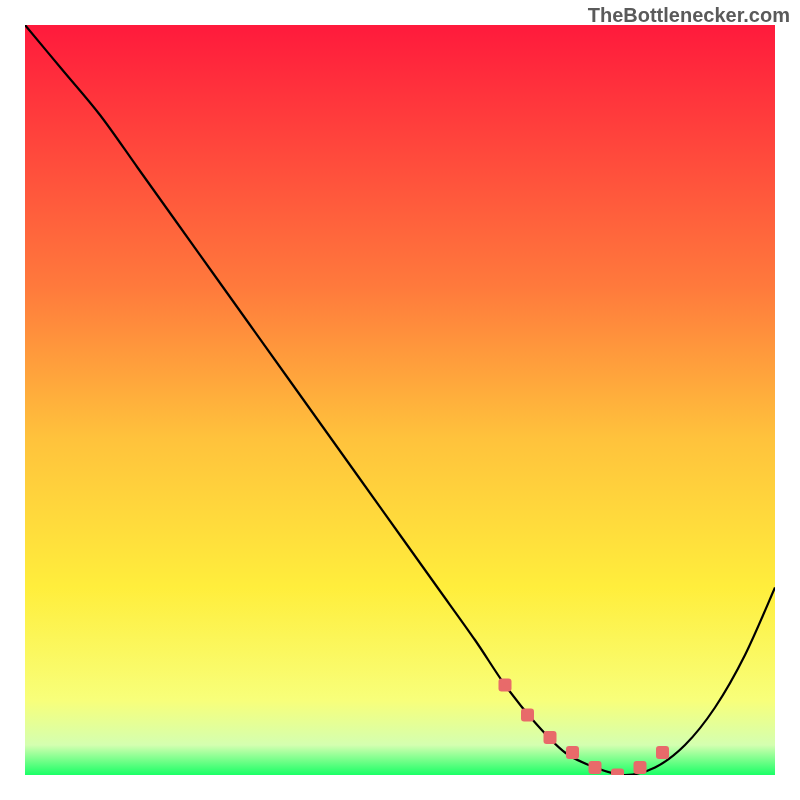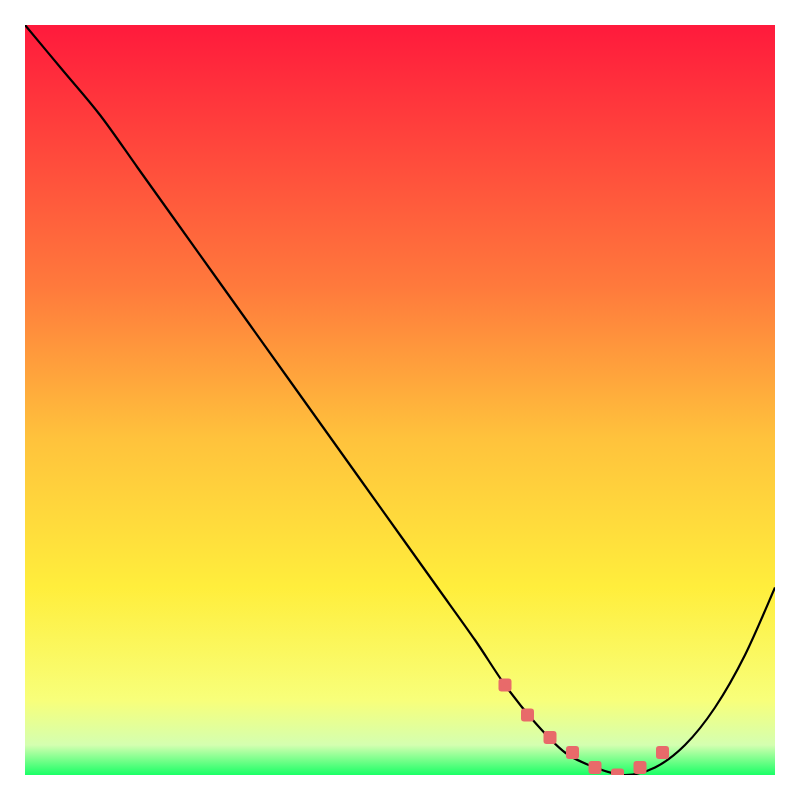--- a/index.html
+++ b/index.html
@@ -33,20 +33,21 @@
     height: 750px;
   }
   svg {
     display: block;
   }
 </style>
 </head>
 <body>
 
 <div class="chart-container">
+  <div class="watermark">TheBottlenecker.com</div>
   <div class="plot-area">
     <svg id="chart-svg" width="750" height="750" viewBox="0 0 750 750">
       <defs>
         <linearGradient id="bg-grad" x1="0" y1="0" x2="0" y2="1">
             <stop offset="0%" stop-color="#ff1a3c"></stop>
             <stop offset="35%" stop-color="#ff7a3c"></stop>
             <stop offset="55%" stop-color="#ffc23c"></stop>
             <stop offset="75%" stop-color="#ffee3c"></stop>
             <stop offset="90%" stop-color="#f8ff7a"></stop>
             <stop offset="96%" stop-color="#d4ffb0"></stop>

